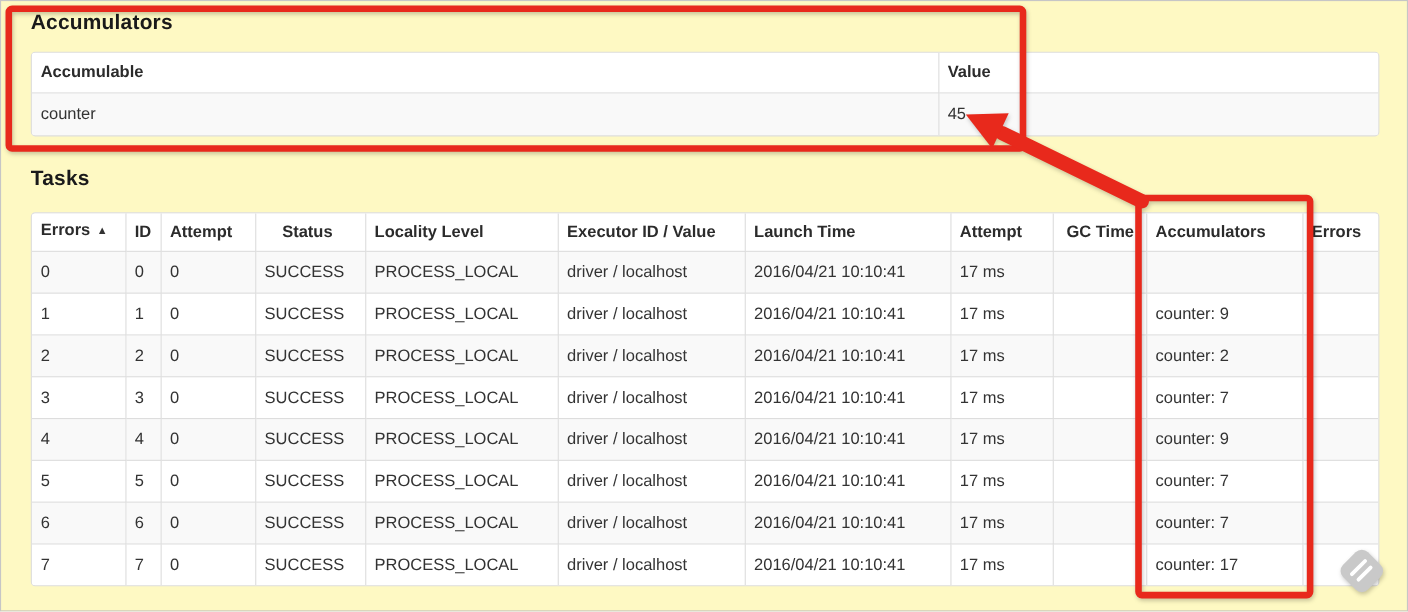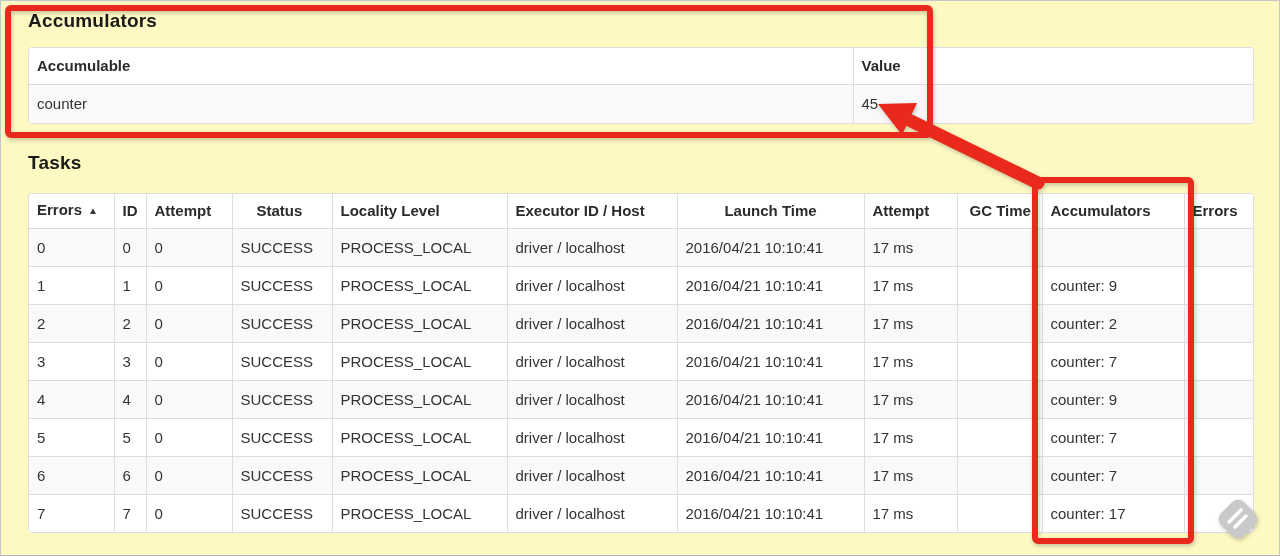--- a/index.html
+++ b/index.html
@@ -76,21 +76,21 @@
   #acc-table-wrap th { padding-top: 8px; padding-bottom: 8px; }
   #acc-table-wrap td { padding-top: 9px; padding-bottom: 9px; }
 
   
   #tasks-table-wrap th:nth-child(1)  { width: 85px; }
   #tasks-table-wrap th:nth-child(2)  { width: 32px; }
   #tasks-table-wrap th:nth-child(3)  { width: 86px; margin-top: 48px; }
   #tasks-table-wrap th:nth-child(4)  { width: 100px; padding-left: 24px; }
   #tasks-table-wrap th:nth-child(5)  { width: 175px; margin-top: 48px; }
   #tasks-table-wrap th:nth-child(6)  { width: 170px; }
-  #tasks-table-wrap th:nth-child(7)  { width: 187px; text-align: center; }
+  #tasks-table-wrap th:nth-child(7)  { width: 187px; }
   #tasks-table-wrap th:nth-child(8)  { width: 93px; }
   #tasks-table-wrap th:nth-child(9)  { width: 85px; padding-left: 12px; }
   #tasks-table-wrap th:nth-child(10) { width: 142px; }
   #tasks-table-wrap th { padding-top: 6px; padding-bottom: 6px; }
   #tasks-table-wrap td { padding-top: 8px; padding-bottom: 8px; line-height: 21px; }
 
   .sort-glyph {
     font-size: 10px;
     color: #333;
     margin-left: 6px;
@@ -134,21 +134,21 @@
 
   <div class="tbl-wrap" id="tasks-table-wrap">
       <table>
         <thead>
           <tr>
             <th><span>Errors</span><span class="sort-glyph">▲</span></th>
             <th><span>ID</span></th>
             <th><span>Attempt</span></th>
             <th><span>Status</span></th>
             <th><span>Locality Level</span></th>
-            <th><span>Executor ID / Host</span></th>
+            <th><span>Executor ID / Value</span></th>
             <th><span>Launch Time</span></th>
             <th><span>Attempt</span></th>
             <th><span>GC Time</span></th>
             <th><span>Accumulators</span></th>
             <th><span>Errors</span></th>
           </tr>
         </thead>
         <tbody>
           <tr>
             <td>0</td>

